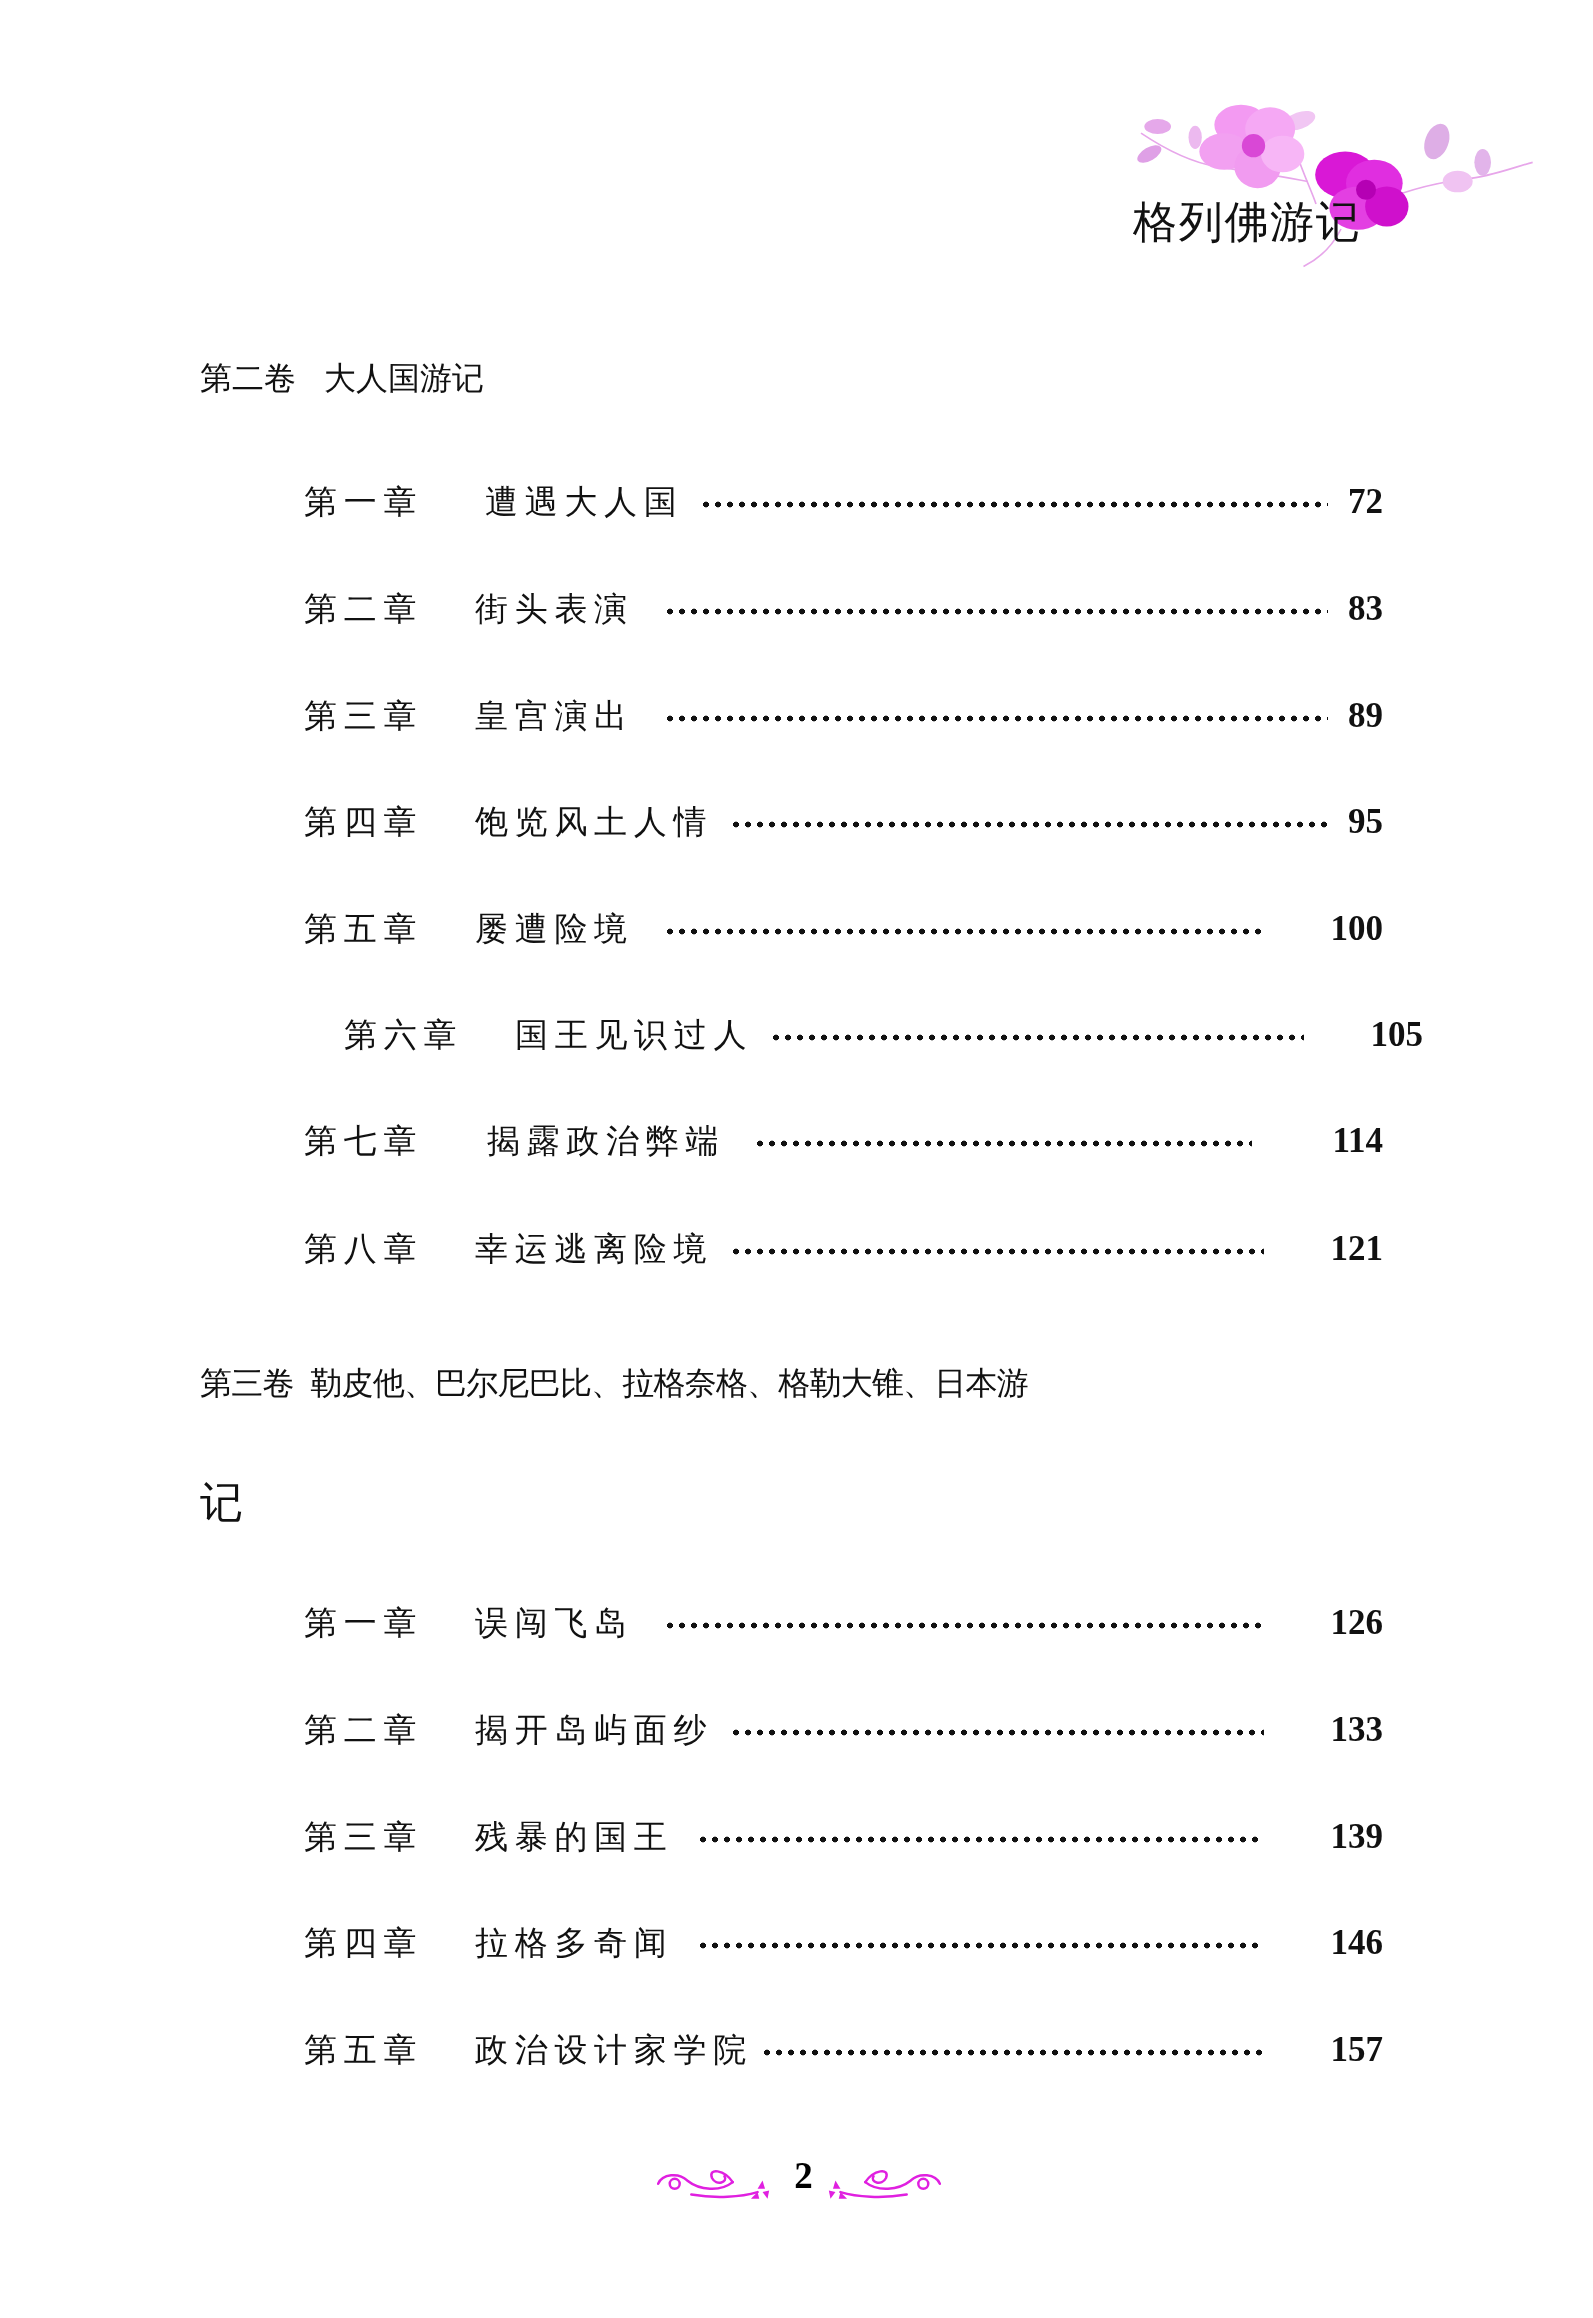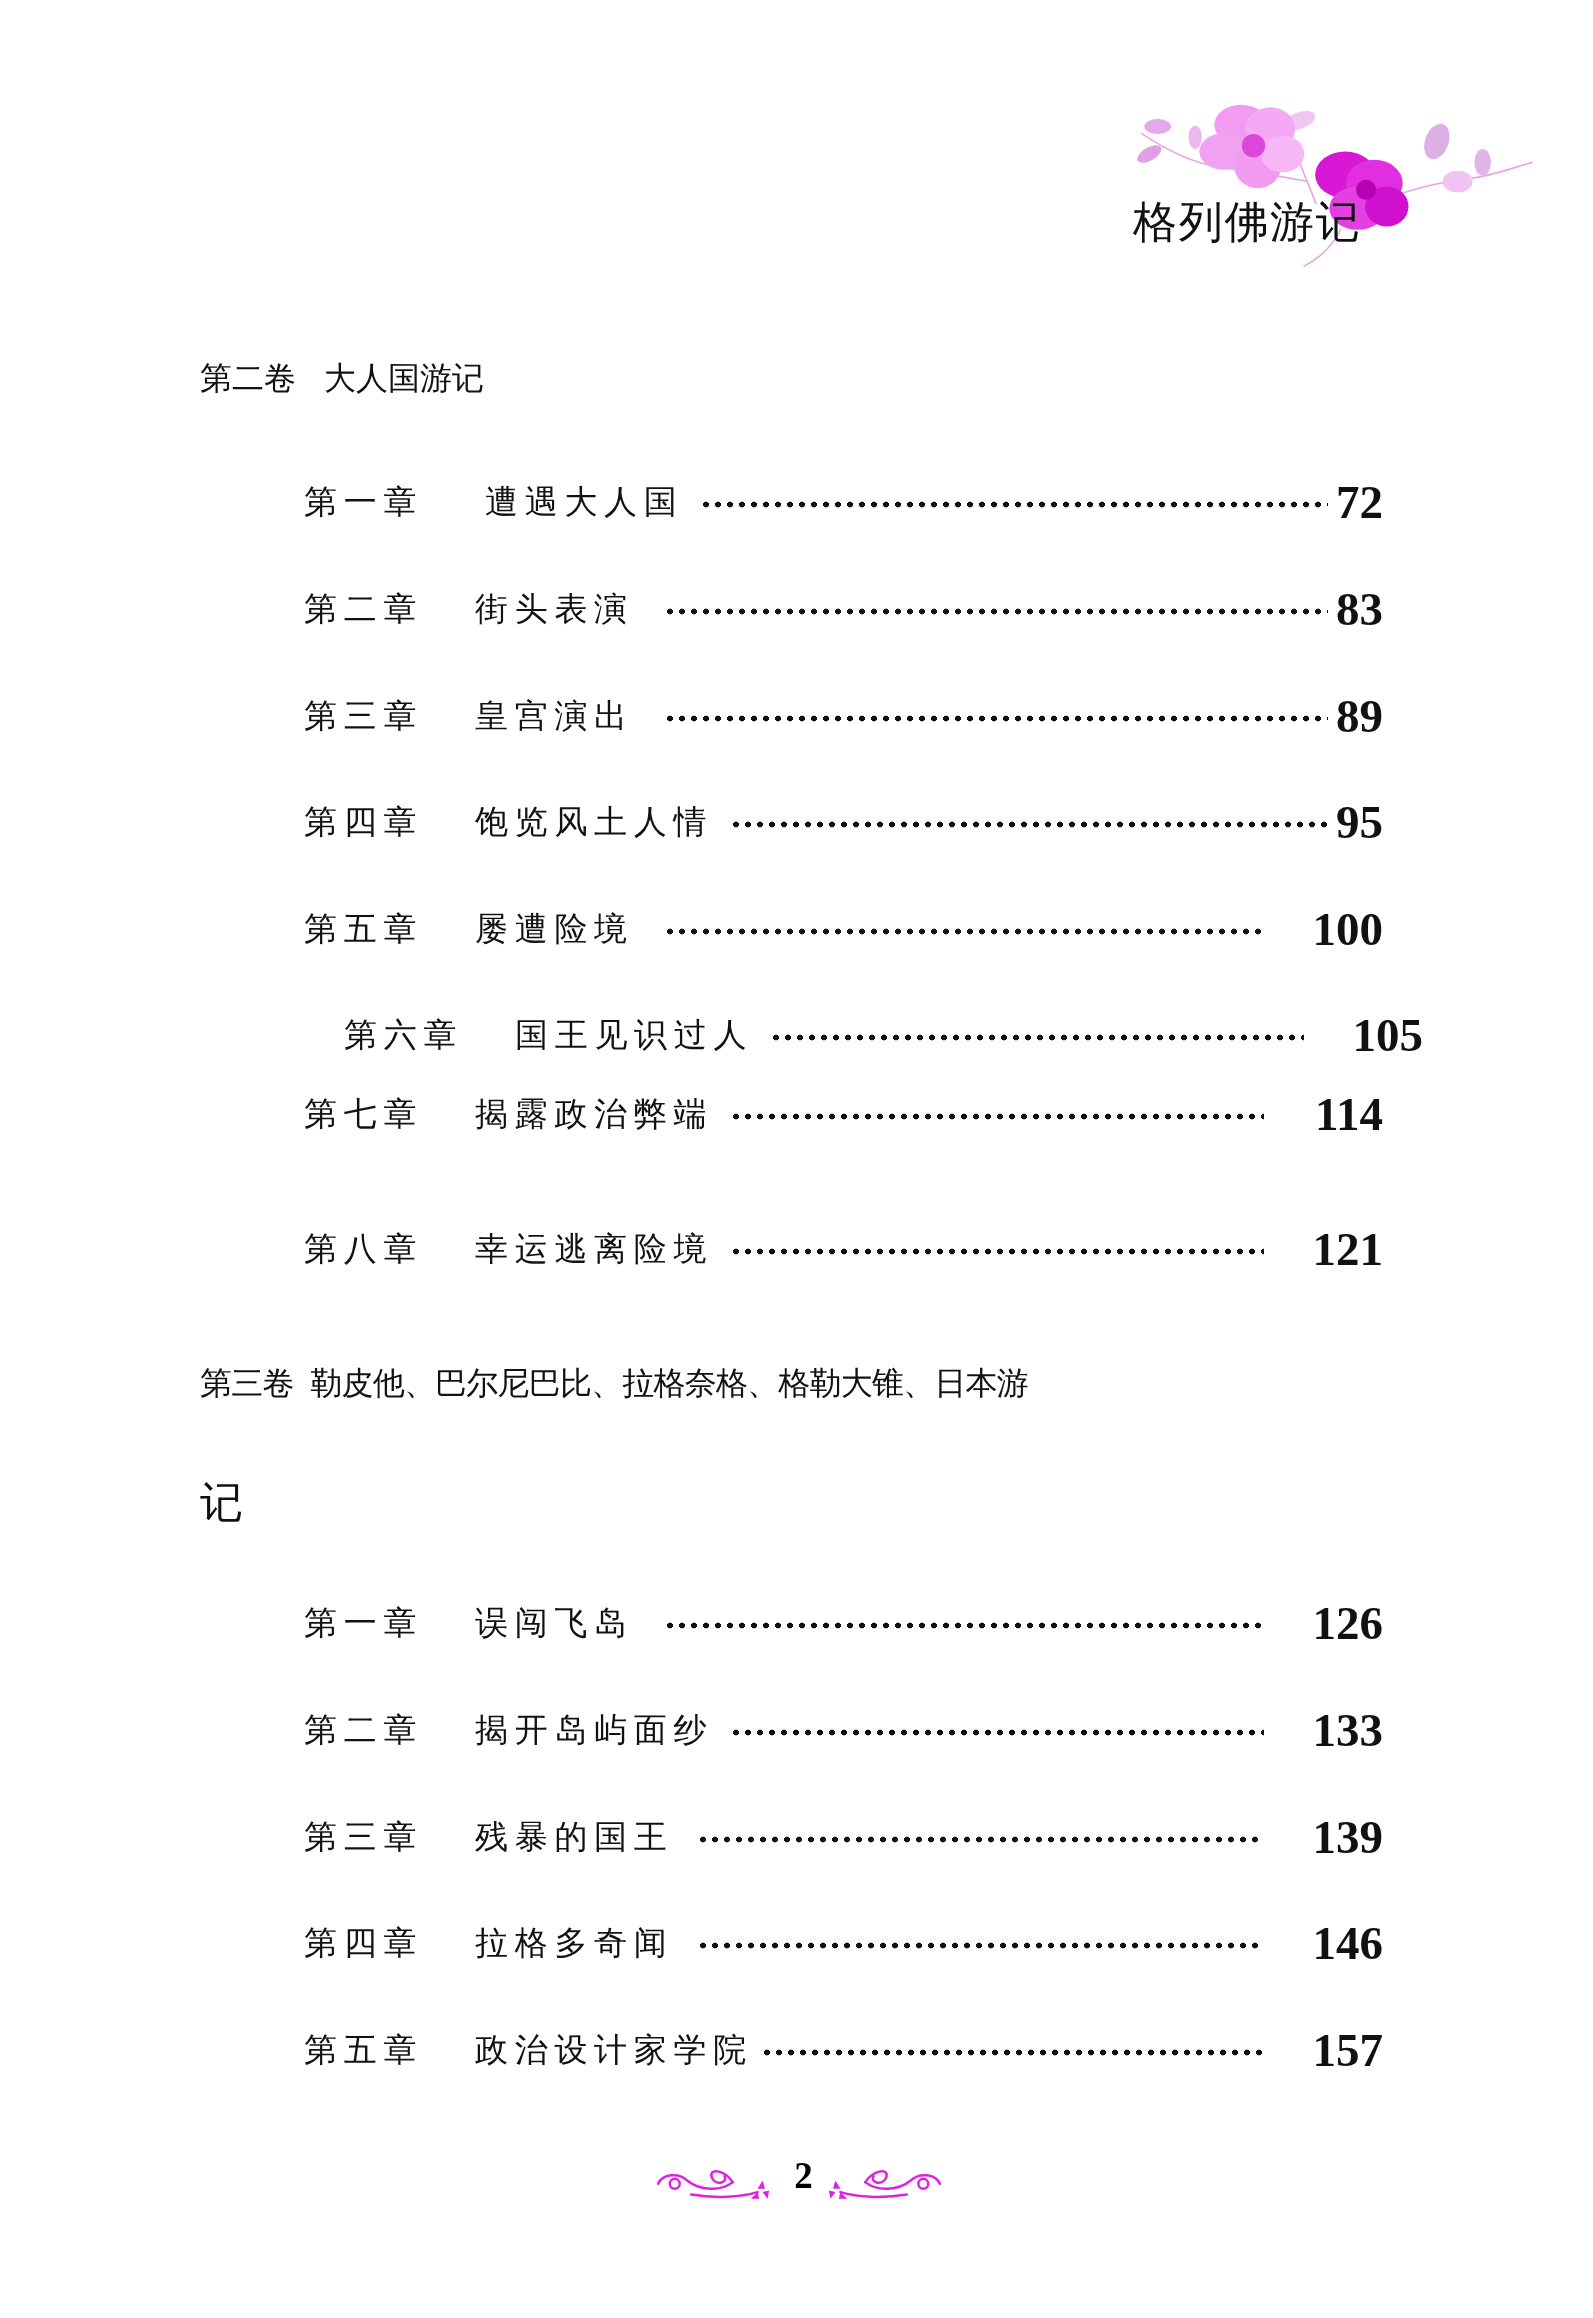--- a/index.html
+++ b/index.html
@@ -14,21 +14,21 @@
   .volume-title .vol-no { margin-right: 28px; }
   .volume-cont { position: absolute; left: 200px; font-size: 43px; line-height: 50px; }
 
   .toc-row { position: absolute; left: 304px; width: 1079px; height: 42px; display: flex; align-items: center; font-size: 33px; }
   .toc-row .ch-no { width: 171px; letter-spacing: 6.7px; flex: none; }
   .toc-row .ch-title { letter-spacing: 6.7px; flex: none; padding-right: 16.7px; }
   .toc-row .leader { flex: 1; height: 6.7px; margin-top: 5px;
                      background-image: radial-gradient(circle, #111 2.7px, transparent 3px);
                      background-size: 12px 6.7px; background-repeat: repeat-x; background-position: left center; }
   .toc-row .page { flex: none; text-align: right; font-family: "Liberation Serif", "DejaVu Serif", serif;
-                   font-weight: bold; font-size: 47px; }
+                   font-weight: bold; font-size: 35px; }
   .toc-row .page.p2 { width: 47px; margin-left: 8.3px; }
   .toc-row .page.p3 { width: 82px; margin-left: 37px; }
 
   .footer { position: absolute; left: 641px; top: 2149px; width: 316px; height: 58px; }
   .footer .pg { position: absolute; left: 146px; top: 5px; width: 33px; text-align: center;
                 font-family: "Liberation Serif", serif; font-weight: bold; font-size: 37px; color: #000; }
 </style>
 </head>
 <body>
 
@@ -97,21 +97,21 @@
   <span class="ch-title" style="padding-right:30px;">屡遭险境</span>
   <span class="leader"></span>
   <span class="page p3">100</span>
 </div>
 <div class="toc-row" style="top:1014px;margin-left:40px;">
   <span class="ch-no">第六章</span>
   <span class="ch-title">国王见识过人</span>
   <span class="leader"></span>
   <span class="page p3">105</span>
 </div>
-<div class="toc-row" style="top:1093px;">
+<div class="toc-row" style="top:1120px;gap:12px;">
   <span class="ch-no">第七章</span>
   <span class="ch-title">揭露政治弊端</span>
   <span class="leader"></span>
   <span class="page p3">114</span>
 </div>
 <div class="toc-row" style="top:1228px;">
   <span class="ch-no">第八章</span>
   <span class="ch-title">幸运逃离险境</span>
   <span class="leader"></span>
   <span class="page p3">121</span>

